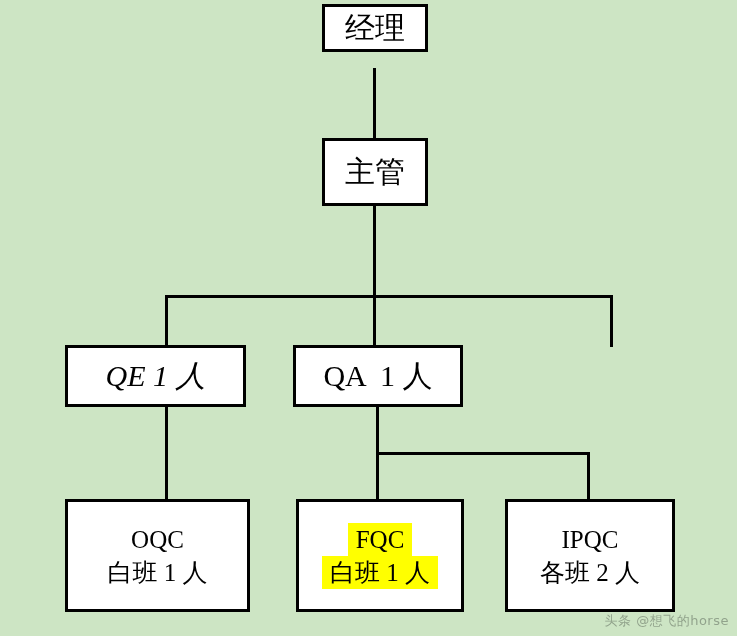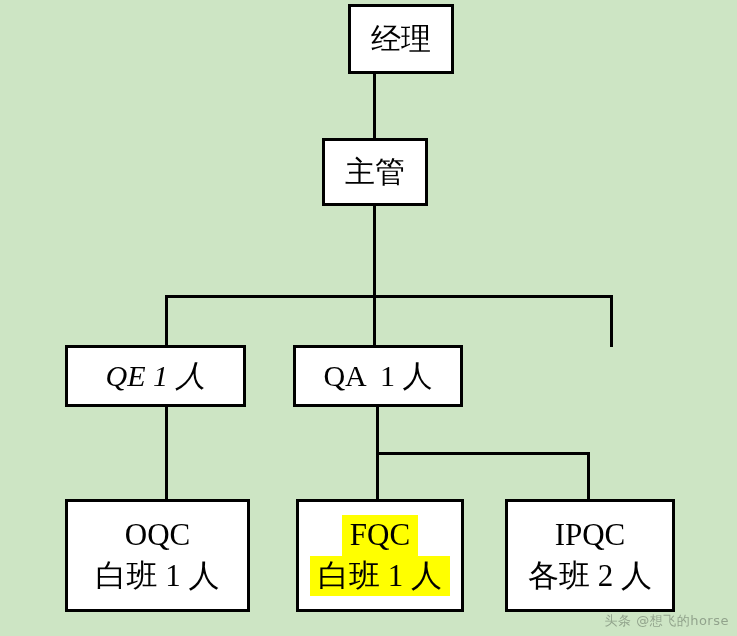--- a/index.html
+++ b/index.html
@@ -37,21 +37,21 @@
     z-index: 3;
   }
   .node .line {
     display: block;
     text-align: center;
   }
   .node.one-line {
     font-size: 30px;
   }
   .node.two-line {
-    font-size: 31px;
+    font-size: 25px;
   }
   .node .line.hl {
     background: #ffff00;
     padding: 0 8px;
   }
 
   
   .conn {
     position: absolute;
     background: #000000;
@@ -92,21 +92,21 @@
 
   <div class="conn v" style="left:610px; top:295px; height:52px;"></div>
 
   <div class="conn v" style="left:165px; top:405px; height:95px;"></div>
 
   <div class="conn v" style="left:376px; top:405px; height:95px;"></div>
 
   <div class="conn h" style="left:376px; top:452px; width:214px;"></div>
   <div class="conn v" style="left:587px; top:452px; height:48px;"></div>
 
-  <div class="node one-line" style="left:322px; top:4px; width:106px; height:70px;margin-left:26px;">
+  <div class="node one-line" style="left:322px; top:4px; width:106px; height:48px;">
     <span class="line">经理</span>
   </div>
 
   <div class="node one-line" style="left:322px; top:138px; width:106px; height:68px;">
     <span class="line">主管</span>
   </div>
 
   <div class="node one-line" style="left:65px; top:345px; width:181px; height:62px;font-style:italic;">
     <span class="line">QE 1 人</span>
   </div>

